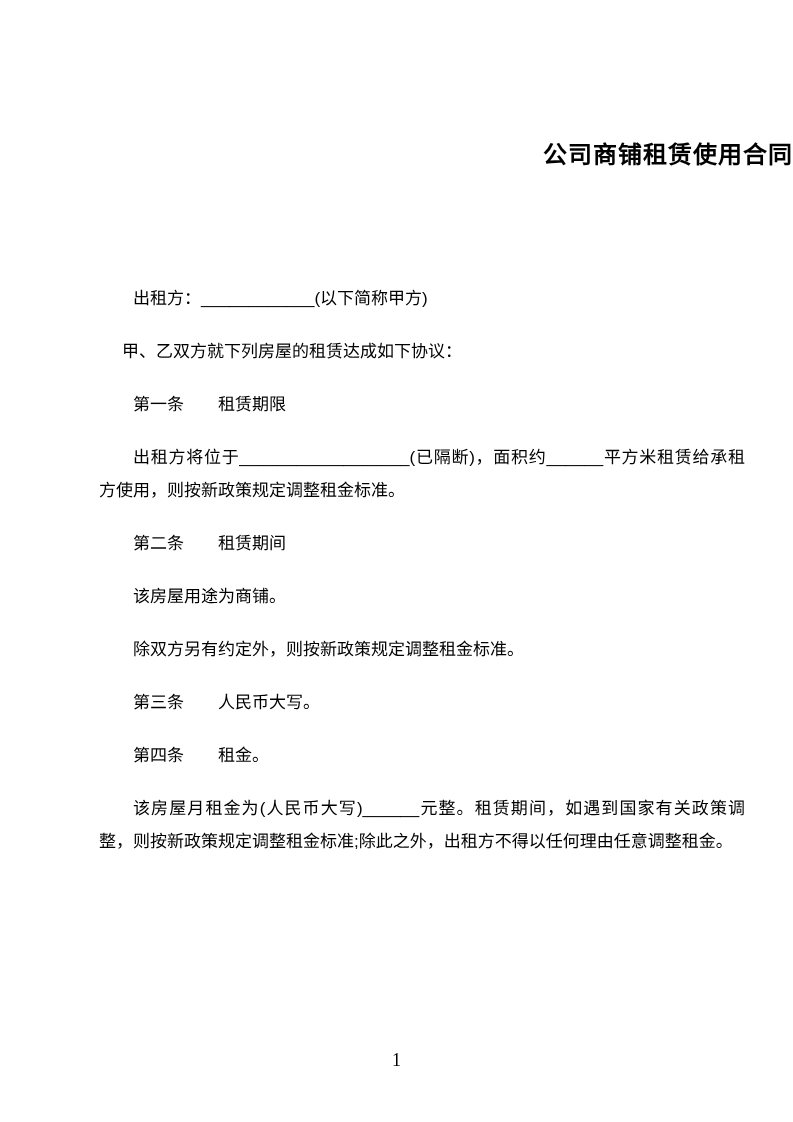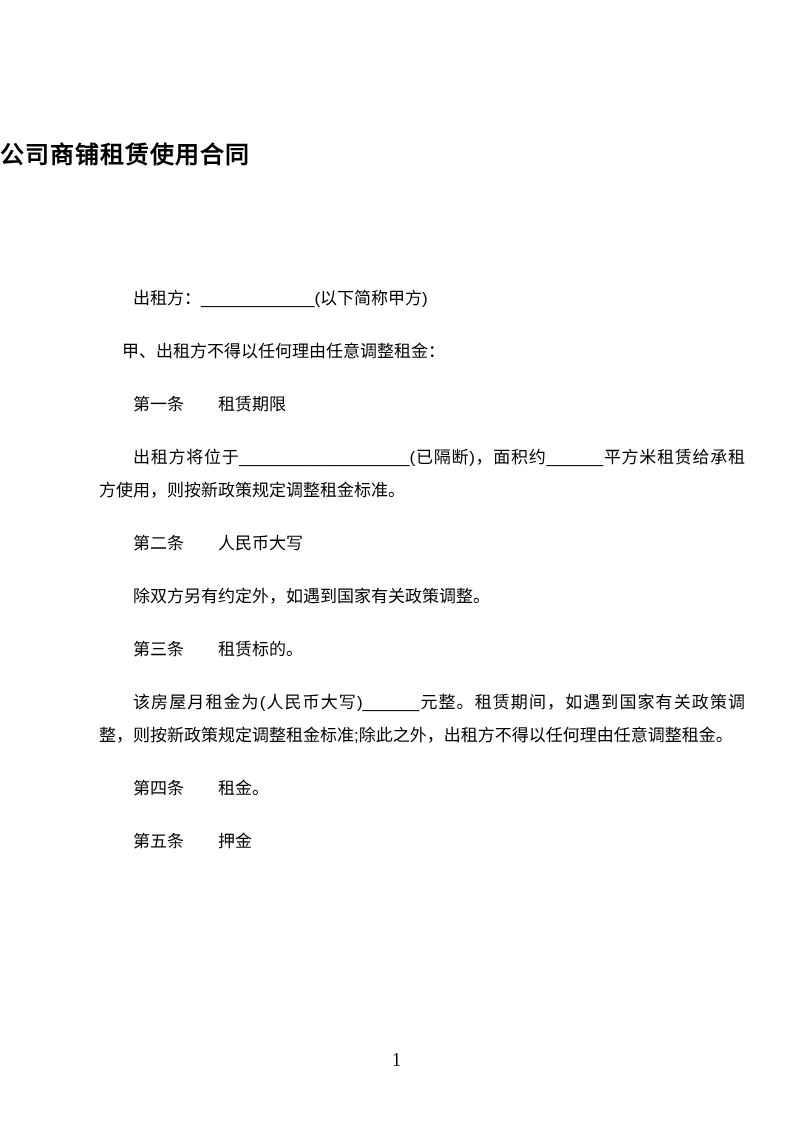--- a/index.html
+++ b/index.html
@@ -13,21 +13,21 @@
     height: 1122px;
     background: #ffffff;
     color: #000000;
     font-family: "Liberation Sans", "DejaVu Sans", sans-serif;
     overflow: hidden;
     box-sizing: border-box;
   }
   .doc-title {
     margin: 0;
     padding-top: 135px;
-    text-align: left;
+    text-align: right;
     font-size: 24px;
     font-weight: 700;
     line-height: 40px;
     letter-spacing: 1px;
   }
   .content {
     margin-top: 107px;
     padding-left: 99px;
     padding-right: 48px;
     font-size: 17px;
@@ -57,36 +57,36 @@
 <body>
 
 <div class="page">
 
   <h1 class="doc-title">公司商铺租赁使用合同</h1>
 
   <div class="content">
     <p>出租方：____________(以下简称甲方)</p>
 
 
-    <p class="indent-sm">甲、出租方不得以任何理由任意调整租金：</p>
+    <p class="indent-sm">甲、乙双方就下列房屋的租赁达成如下协议：</p>
 
     <p>第一条　　租赁期限</p>
 
     <p>出租方将位于__________________(已隔断)，面积约______平方米租赁给承租方使用，则按新政策规定调整租金标准。</p>
 
-    <p>第二条　　人民币大写</p>
+    <p>第二条　　租赁期间</p>
+
+    <p>该房屋用途为商铺。</p>
+
+    <p>除双方另有约定外，则按新政策规定调整租金标准。</p>
+
+    <p>第三条　　人民币大写。</p>
 
 
-    <p>除双方另有约定外，如遇到国家有关政策调整。</p>
-
-    <p>第三条　　租赁标的。</p>
-
+    <p>第四条　　租金。</p>
 
     <p>该房屋月租金为(人民币大写)______元整。租赁期间，如遇到国家有关政策调整，则按新政策规定调整租金标准;除此之外，出租方不得以任何理由任意调整租金。</p>
 
-    <p>第四条　　租金。</p>
-
-    <p>第五条　　押金</p>
   </div>
 
   <div class="page-number">1</div>
 
 </div>
 
 </body></html>

